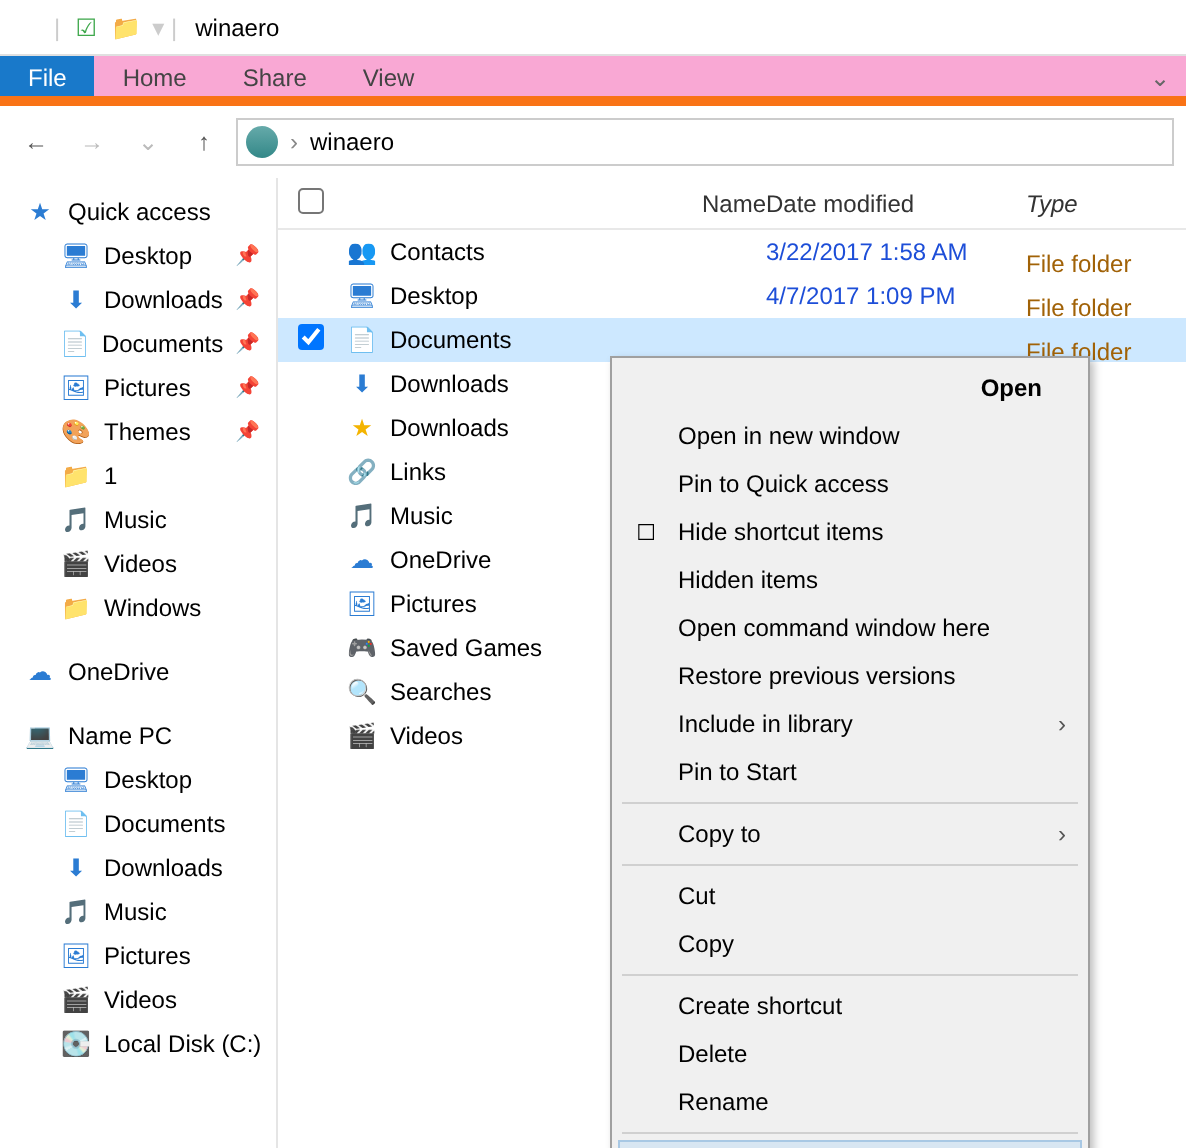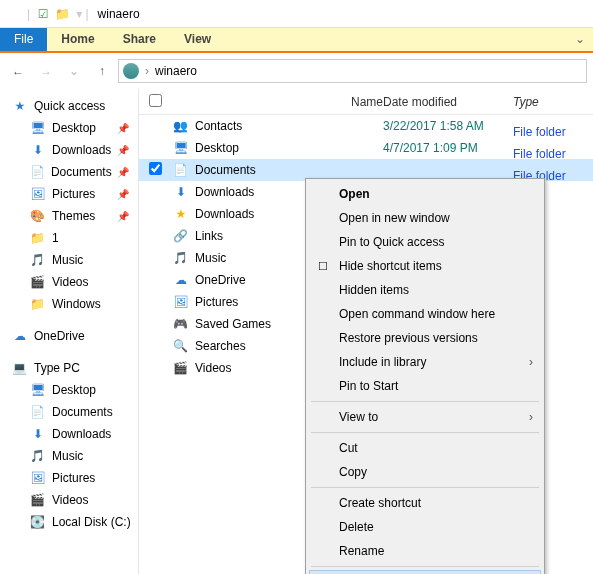--- a/index.html
+++ b/index.html
@@ -1,24 +1,24 @@
 <!DOCTYPE html>
 <html><head>
 <meta charset="utf-8">
 <style>
 * { margin: 0; padding: 0; box-sizing: border-box; font-family: "Segoe UI", Tahoma, sans-serif; font-size: 12px; }
 body { width: 593px; height: 574px; background: #fff; overflow: hidden; position: relative; }
 .titlebar { height: 28px; display: flex; align-items: center; padding: 0 4px; border-bottom: 1px solid #e0e0e0; background: #fff; }
 .titlebar .tb-icon { width: 20px; text-align: center; }
 .titlebar .sep { color: #ccc; margin: 0 3px; }
 .titlebar .title { margin-left: 6px; color: #000; }
-.ribbon-tabs { height: 25px; display: flex; align-items: stretch; border-bottom: 2px solid #f97316; background: #fef9c3; justify-content: flex-end; }
+.ribbon-tabs { height: 25px; display: flex; align-items: stretch; border-bottom: 5px solid #f97316; background: #f9a8d4; justify-content: flex-end; }
 .ribbon-tabs .tab { padding: 4px 14px; cursor: default; }
 .ribbon-tabs .tab.file { background: #1979ca; color: #fff; }
-.ribbon-tabs .tab.plain { color: #444; font-weight: bold; }
+.ribbon-tabs .tab.plain { color: #444; }
 .ribbon-tabs .expand { margin-left: auto; padding: 4px 8px; color: #666; }
 .navrow { height: 36px; display: flex; align-items: center; padding: 4px 6px; gap: 4px; }
 .navbtn { width: 24px; height: 24px; display: flex; align-items: center; justify-content: center; color: #555; }
 .navbtn.dis { color: #bbb; }
 .upbtn { color: #555; }
 .addr { flex: 1; height: 24px; border: 1px solid #ccc; display: flex; align-items: center; padding: 0 4px; gap: 6px; }
 .addr .seg { color: #000; }
 .addr .gt { color: #888; }
 .body { display: flex; height: calc(100% - 28px - 25px - 36px); }
 .sidebar { width: 175px; border-right: 1px solid #e5e5e5; overflow: hidden; padding: 6px 0; }
@@ -29,27 +29,27 @@
 .ic { width: 16px; height: 16px; display: inline-flex; align-items: center; justify-content: center; font-size: 12px; }
 .filelist { flex: 1; position: relative; }
 .cols { display: flex; height: 26px; align-items: center; border-bottom: 1px solid #e8e8e8; padding-left: 10px; color: #333; }
 .cols .cb { width: 24px; }
 .cols .cname { width: 210px; text-align: right; }
 .cols .cdate { width: 130px; }
 .cols .ctype { width: 80px; font-style: italic; }
 .row { display: flex; height: 22px; align-items: center; padding-left: 10px; }
 .row .cb { width: 24px; }
 .row .cname { width: 210px; display: flex; align-items: center; gap: 6px; }
-.row .cdate { width: 130px; color: #0f766e; }
-.row .ctype { width: 80px; color: #1d4ed8; margin-top: 12px; }
+.row .cdate { width: 130px; color: #1d4ed8; }
+.row .ctype { width: 80px; color: #a16207; margin-top: 12px; }
 .row.sel { background: #cde8ff; }
 .row.sel .cb { color: #000; }
 .cm { position: absolute; left: 305px; top: 178px; width: 240px; background: #f0f0f0; border: 1px solid #a0a0a0; box-shadow: 2px 2px 4px rgba(0,0,0,.25); padding: 3px; z-index: 10; }
 .cm .mi { height: 24px; display: flex; align-items: center; padding: 0 20px 0 30px; position: relative; }
-.cm .mi.bold { font-weight: 600; }
+.cm .mi.bold { font-weight: 600; justify-content: flex-end; }
 .cm .mi.hover { background: #d8e6f2; border: 1px solid #a8c8e4; padding: 0 19px 0 29px; }
 .cm .mi .arrow { position: absolute; right: 8px; color: #555; }
 .cm .mi .mic { position: absolute; left: 6px; width: 16px; text-align: center; font-size: 11px; }
 .cm .msep { height: 1px; background: #d0d0d0; margin: 3px 2px; }
 input[type=checkbox]{ width:13px; height:13px;}
 .fold { color:#f0c36d; }
 .blue { color:#2b7cd3; }
 .green { color:#3fa84c; }
 .star-y{ color:#f4b400;}
 .darkb{ color:#1a4e8a;}
@@ -136,21 +136,21 @@
         <span>Windows</span>
       </div>
     <div class="sb-spacer"></div>
     <div class="sb-item">
         <span class="ic blue">☁</span>
         <span>OneDrive</span>
       </div>
     <div class="sb-spacer"></div>
     <div class="sb-item">
         <span class="ic darkb">💻</span>
-        <span>Type PC</span>
+        <span>Name PC</span>
       </div>
     <div class="sb-item ind">
         <span class="ic blue">🖥</span>
         <span>Desktop</span>
       </div>
     <div class="sb-item ind">
         <span class="ic">📄</span>
         <span>Documents</span>
       </div>
     <div class="sb-item ind">
@@ -318,21 +318,21 @@
     </div>
   <div class="mi">
       <span>Include in library</span>
       <span class="arrow">›</span>
     </div>
   <div class="mi">
       <span>Pin to Start</span>
     </div>
   <div class="msep"></div>
   <div class="mi">
-      <span>View to</span>
+      <span>Copy to</span>
       <span class="arrow">›</span>
     </div>
   <div class="msep"></div>
   <div class="mi">
       <span>Cut</span>
     </div>
   <div class="mi">
       <span>Copy</span>
     </div>
   <div class="msep"></div>

